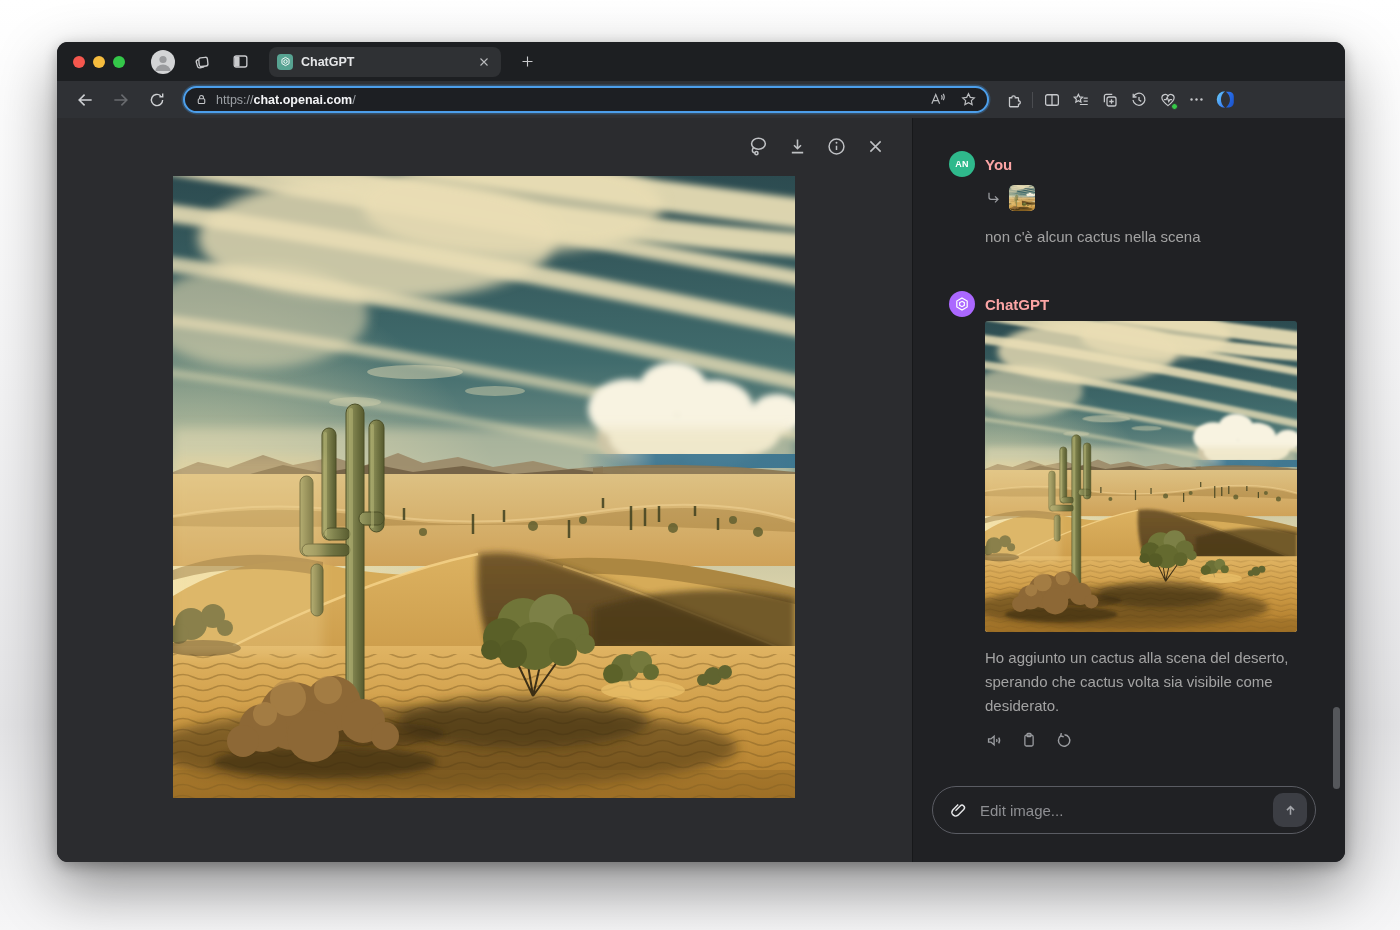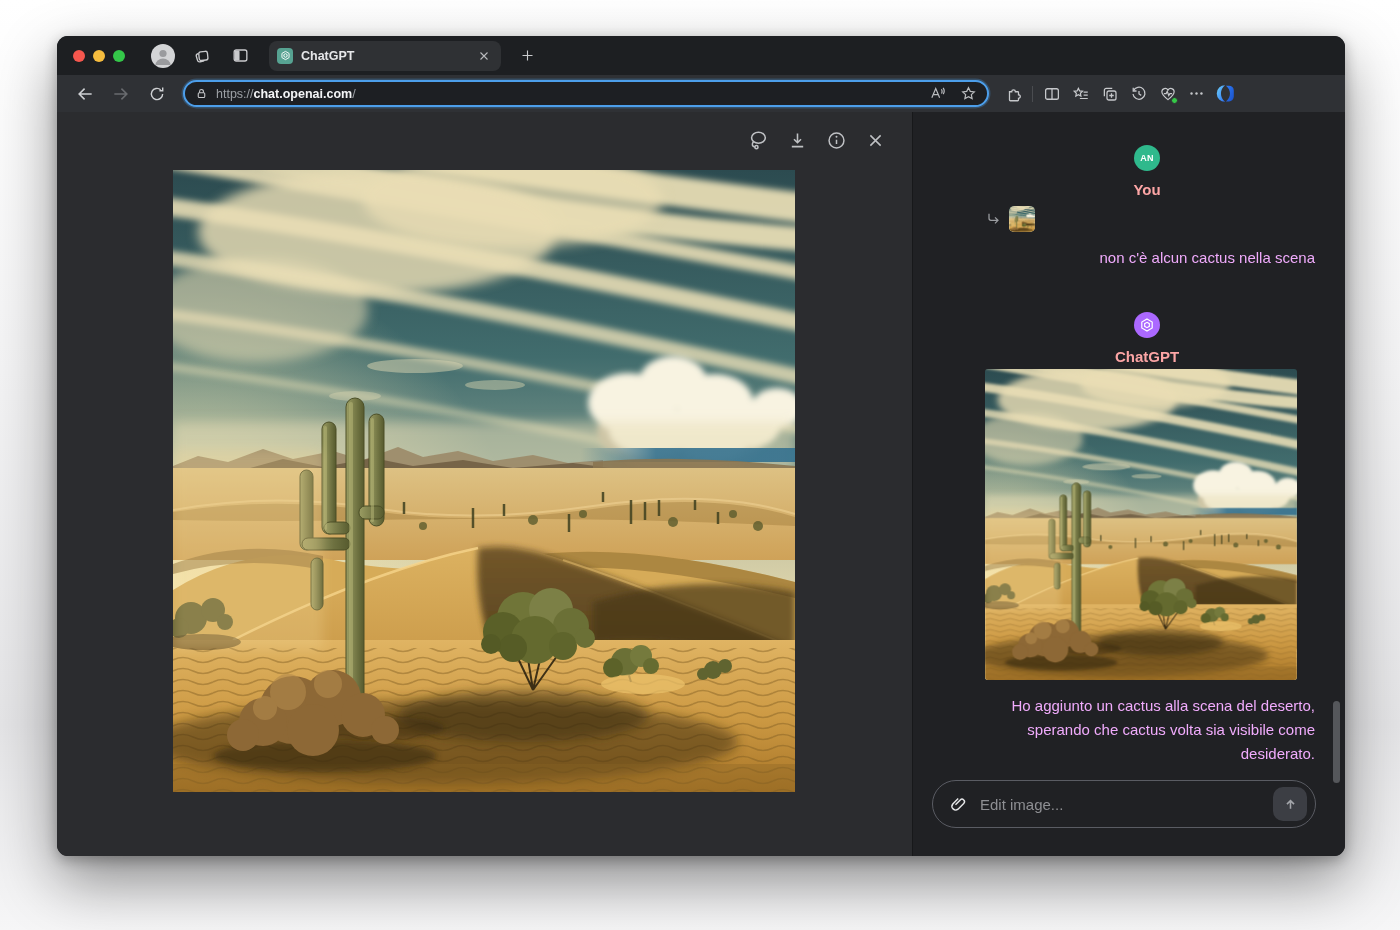--- a/index.html
+++ b/index.html
@@ -3,21 +3,21 @@
 <meta charset="utf-8">
 <style>
   * { margin:0; padding:0; box-sizing:border-box; }
   html,body { width:1400px; height:930px; }
   body {
     font-family:"Liberation Sans", sans-serif;
     background:linear-gradient(180deg,#ffffff 0%,#f3f3f4 40%,#e4e4e6 78%,#f6f6f7 100%);
     overflow:hidden; position:relative;
   }
   .window {
-    position:absolute; left:57px; top:36px; width:1288px; height:820px;
+    position:absolute; left:57px; top:42px; width:1288px; height:820px;
     background:#202124; border-radius:11px; overflow:hidden;
     box-shadow:0 25px 60px rgba(0,0,0,.42), 0 4px 14px rgba(0,0,0,.28);
   }
   
   .tabbar { height:39px; background:#1d1f22; display:flex; align-items:center; padding-left:16px; }
   .lights { display:flex; gap:8px; margin-right:24px; }
   .light { width:12px; height:12px; border-radius:50%; }
   .light.r { background:#f5574e; } .light.y { background:#f6bc3e; } .light.g { background:#34c749; }
   .tb-btn { width:26px; height:26px; display:flex; align-items:center; justify-content:center; border-radius:6px; margin:0 6px; color:#c9cacd; }
   .avatar-btn { width:24px; height:24px; border-radius:50%; background:#d3d4d6; display:flex; align-items:center; justify-content:center; overflow:hidden; margin:0 8px 0 2px; }
@@ -46,28 +46,28 @@
   .ri-btn { width:29px; height:28px; display:flex; align-items:center; justify-content:center; border-radius:6px; color:#c6c8cb; position:relative; }
   .sep { width:1px; height:16px; background:#4a4c50; margin:0 4px; }
   .dot-badge { position:absolute; right:4px; bottom:4px; width:7px; height:7px; border-radius:50%; background:#35c948; border:1.5px solid #2f3135; }
   
   .content { position:relative; height:744px; display:flex; }
   .viewer { width:855px; background:#2b2c2f; position:relative; flex:none; }
   .viewer-toolbar { position:absolute; top:14px; right:23px; display:flex; gap:11px; }
   .vt-btn { width:28px; height:28px; display:flex; align-items:center; justify-content:center; color:#bfc1c4; border-radius:6px; }
   .main-image { position:absolute; left:116px; top:58px; width:622px; height:622px; display:block; }
   .chat { flex:1; background:#202124; position:relative; border-left:1px solid #17181a; padding:33px 0 0 36px; color:#ececf1; }
-  .msg-head { display:flex; align-items:center; gap:10px;flex-direction:column; }
+  .msg-head { display:flex; align-items:center; gap:10px; }
   .chat-avatar { width:26px; height:26px; border-radius:50%; flex:none; display:flex; align-items:center; justify-content:center; }
   .chat-avatar.user { background:#2fb98c; color:#fff; font-size:9px; font-weight:bold; letter-spacing:.3px; }
   .chat-avatar.assistant { background:#ab68ff; }
   .sender { font-size:15px; font-weight:bold; color:#fca5a5; }
   .reply-row { display:flex; align-items:center; gap:8px; margin:8px 0 0 36px; color:#9b9da1; }
   .reply-thumb { width:26px; height:26px; border-radius:5px; overflow:hidden; display:block; }
-  .msg-text { margin:14px 0 0 36px; font-size:15px; line-height:24px; width:330px; color:#f0abfc;text-align:right; }
+  .msg-text { margin:14px 0 0 36px; font-size:15px; line-height:24px; width:330px; color:#a3a3a3; }
   .assistant-block { margin-top:42px; }
   .gen-thumb { margin:4px 0 0 36px; width:312px; height:311px; border-radius:3px; overflow:hidden; display:block; }
   .msg-actions { display:flex; gap:11px; margin:10px 0 0 33px; color:#9b9da1; }
   .ma-btn { width:24px; height:24px; display:flex; align-items:center; justify-content:center; border-radius:5px; }
   .composer {
     position:absolute; left:19px; bottom:28px; width:384px; height:48px;
     border:1px solid #5a5c63; border-radius:24px; display:flex; align-items:center; padding:0 8px 0 16px;
     background:#202124;
   }
   .clip { color:#e6e7e9; display:flex; margin-right:12px; }

